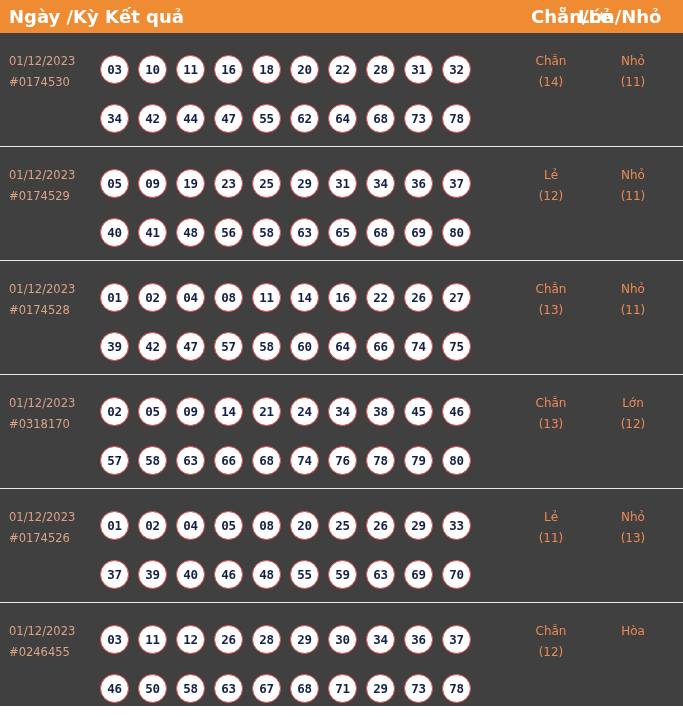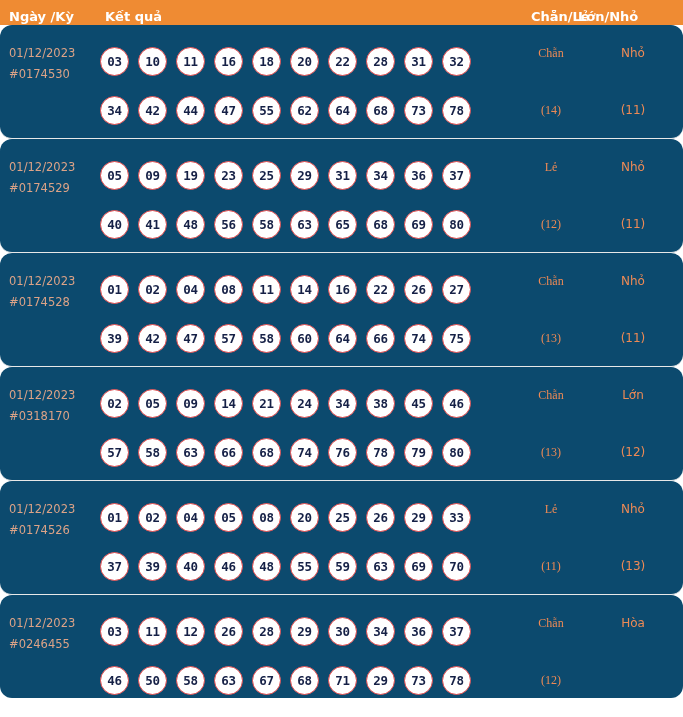--- a/index.html
+++ b/index.html
@@ -14,46 +14,45 @@
     font-family: "DejaVu Sans", "Liberation Sans", sans-serif;
     color: #333;
     overflow: hidden;
   }
   .results-table {
     width: 683px;
     position: relative;
   }
   
   .table-header {
-    height: 25px;
+    height: 33px;
     background: #ef8b33;
     position: relative;
     color: #ffffff;
-    font-size: 13px;
+    font-size: 18px;
     font-weight: bold;
   }
   .table-header .h-cell {
     position: absolute;
     top: 0;
     height: 33px;
     line-height: 33px;
     white-space: nowrap;
   }
   .h-date  { left: 9px; }
   .h-res   { left: 105px; }
   .h-even  { left: 531px; text-align: center; }
   .h-size  { left: 578px; text-align: right; }
 
   
   .row {
     position: relative;
     height: 114px;
     border-bottom: 1px solid #e8e8e8;
-    background: #0c4a6e;
-    border-radius: 12px;
+    background: #404040;
   }
   .row.last { border-bottom: none; height: 103px; }
 
   .row-date {
     position: absolute;
     left: 9px;
     top: 18px;
     width: 88px;
     color: #dda387;
     font-size: 11.5px;
@@ -93,22 +92,22 @@
   .stat {
     position: absolute;
     top: 18px;
     width: 70px;
     text-align: center;
     color: #ee8a55;
     font-size: 12px;
     line-height: 21px;
   }
   .stat .s-val { display: block; white-space: nowrap; }
-  .stat .s-cnt { display: block; white-space: nowrap; margin-top: 36px; }
-  .stat-even { left: 516px; font-family: Liberation Serif, serif; }
+  .stat .s-cnt { display: block; white-space: nowrap; }
+  .stat-even { left: 516px; }
   .stat-size { left: 598px; }
 </style>
 </head>
 <body>
 
 <div class="results-table">
 
   <div class="table-header">
     <div class="h-cell h-date">Ngày /Kỳ</div>
     <div class="h-cell h-res">Kết quả</div>

